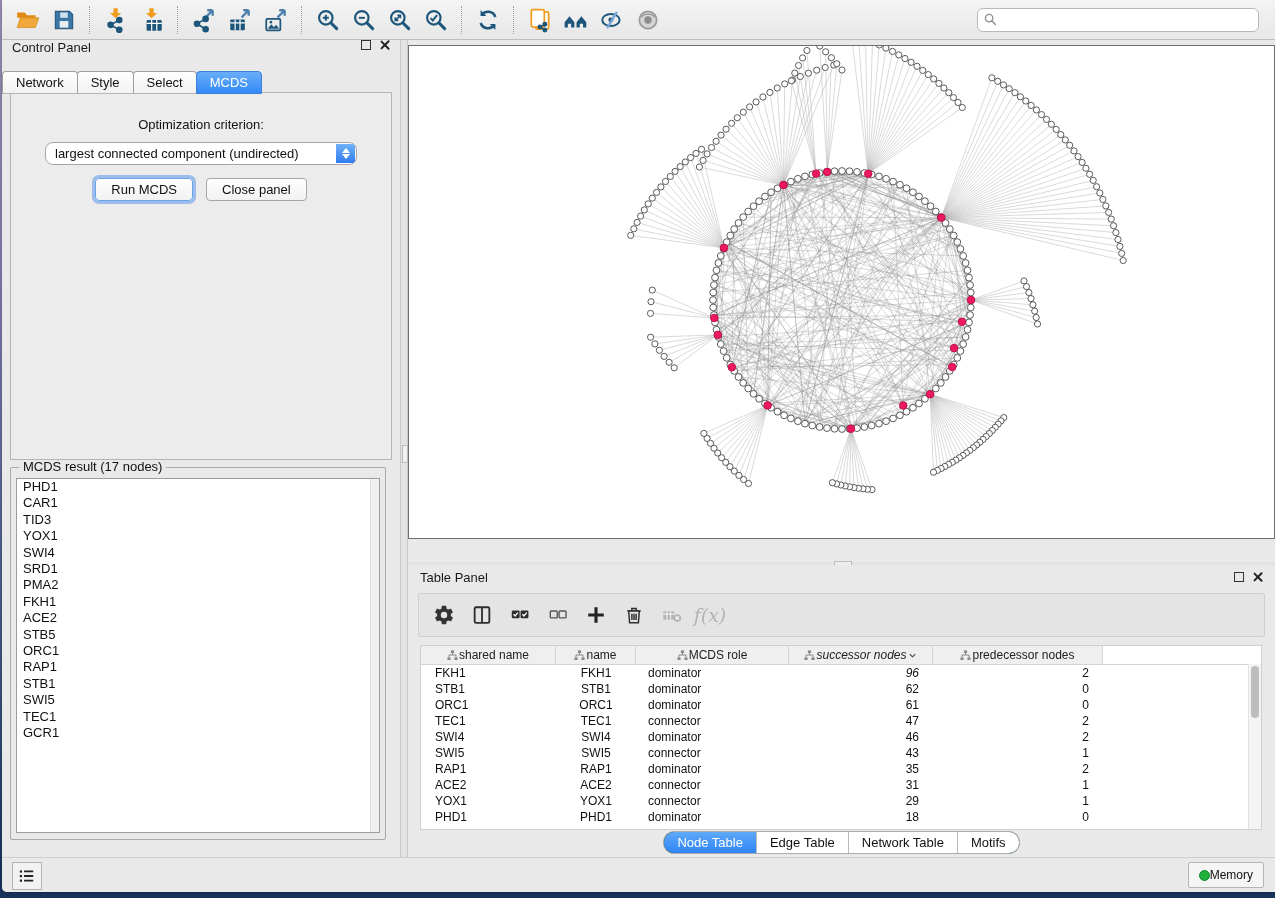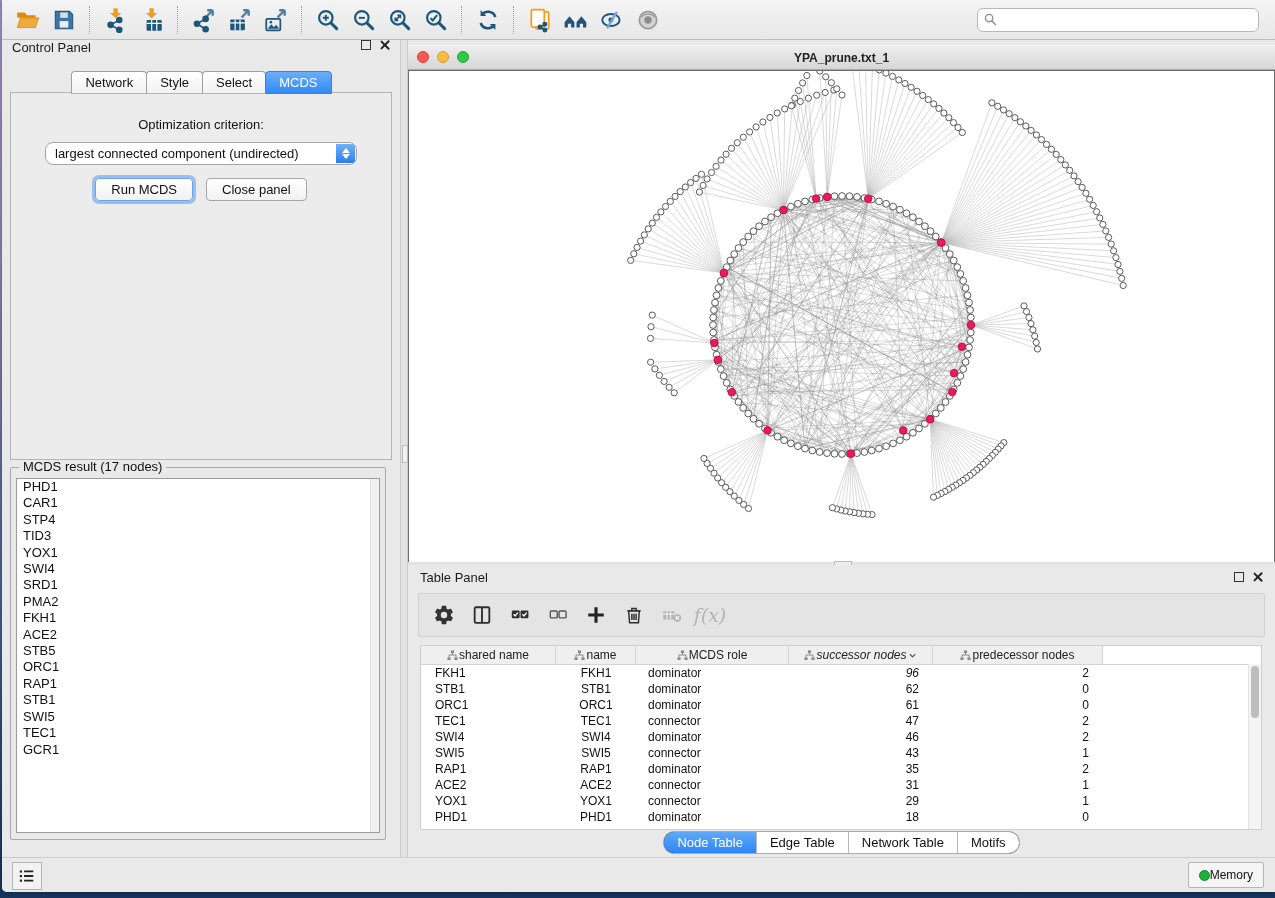--- a/index.html
+++ b/index.html
@@ -23,21 +23,21 @@
   .searchwrap .mag{position:absolute;left:7px;top:5px;width:13px;height:13px;}
   
   .leftpanel{position:absolute;left:0;top:40px;width:398px;bottom:34px;background:#e9e9e9;}
   .paneltitle{position:absolute;left:0;top:0;right:0;height:26px;font-size:13px;color:#1a1a1a;
     display:flex;align-items:flex-start;padding:0 10px;box-sizing:border-box;}
   .panelbtns{margin-left:auto;display:flex;align-items:center;gap:9px;}
   .sqicon{width:8px;height:8px;border:1.5px solid #333;display:inline-block;}
   .xicon{position:relative;width:10px;height:10px;display:inline-block;}
   .xicon:before,.xicon:after{content:"";position:absolute;left:4px;top:-1px;width:2.4px;height:12px;background:#222;border-radius:1px;}
   .xicon:before{transform:rotate(45deg);} .xicon:after{transform:rotate(-45deg);}
-  .cp-tabs{position:absolute;left:0;top:31px;width:100%;display:flex;justify-content:center;z-index:3;}
+  .cp-tabs{position:absolute;left:0;top:31px;width:100%;display:flex;justify-content:flex-start;z-index:3;}
   .cp-tab{border:1px solid #9f9f9f;border-bottom:1px solid #b5b5b5;background:linear-gradient(#ffffff,#f2f2f2);
     border-radius:4px 4px 0 0;padding:3px 13px;font-size:13px;margin-right:-1px;color:#111;}
   .cp-tab.active{background:linear-gradient(#69aef9,#338af6);color:#fff;border-color:#3c7fd6;}
   .cp-content{position:absolute;left:8px;right:8px;top:52px;height:366px;background:#ececec;
     border:1px solid #b5b5b5;z-index:1;}
   .opt-label{margin-top:24px;text-align:center;font-size:13px;color:#111;}
   .combo{position:relative;margin:10px auto 0 auto;width:312px;height:23px;background:#fff;
     border:1px solid #a6a6a6;border-radius:8px;box-sizing:border-box;font-size:13px;
     display:flex;align-items:center;padding-left:9px;color:#111;}
   .combo .stepper{position:absolute;right:1px;top:1px;bottom:1px;width:19px;border-radius:0 3px 3px 0;
@@ -274,21 +274,20 @@
         <button class="pushbtn focused">Run MCDS</button>
         <button class="pushbtn">Close panel</button>
       </div>
     </div>
     <div class="mcds-group">
       <div class="mcds-legend">MCDS result (17 nodes)</div>
       <div class="mcds-list" id="mcds-list">
           <div class="track"></div>
           <div class="mcds-item">PHD1</div>
           <div class="mcds-item">CAR1</div>
-          <div class="mcds-item">STP4</div>
           <div class="mcds-item">TID3</div>
           <div class="mcds-item">YOX1</div>
           <div class="mcds-item">SWI4</div>
           <div class="mcds-item">SRD1</div>
           <div class="mcds-item">PMA2</div>
           <div class="mcds-item">FKH1</div>
           <div class="mcds-item">ACE2</div>
           <div class="mcds-item">STB5</div>
           <div class="mcds-item">ORC1</div>
           <div class="mcds-item">RAP1</div>
@@ -298,28 +297,20 @@
           <div class="mcds-item">GCR1</div>
         </div>
     </div>
   </div>
 
   <div class="vsplit">
       <div class="handle"></div>
     </div>
 
   <div class="netwin">
-    <div class="nettitle">
-      <div class="lights">
-        <span class="light red"></span>
-        <span class="light yellow"></span>
-        <span class="light green"></span>
-      </div>
-      <span>YPA_prune.txt_1</span>
-    </div>
     <div class="netcanvas">
       <svg id="net-svg" width="865" height="492" viewBox="0 0 865 492">
           <path d="M315.0 201.9L440.5 125.2M315.0 201.9L477.1 132.8M315.0 201.9L410.6 127.0M315.0 201.9L311.8 298.1M315.0 201.9L418.0 382.1M315.0 201.9L510.0 357.5M315.0 201.9L462.7 379.5M315.0 201.9L561.1 239.0M315.0 201.9L396.0 377.6M315.0 201.9L306.0 276.4M315.0 201.9L562.0 254.0M315.0 201.9L536.5 177.0M315.0 201.9L304.2 246.5M315.0 201.9L425.5 382.8M315.0 201.9L554.2 209.9M315.0 201.9L531.8 336.9M315.0 201.9L558.5 283.7M315.0 201.9L410.6 381.0M315.0 201.9L556.6 291.0M315.0 201.9L410.6 127.0M374.4 139.1L561.8 246.5M374.4 139.1L339.2 165.5M374.4 139.1L551.4 202.9M374.4 139.1L531.8 171.1M374.4 139.1L536.5 177.0M374.4 139.1L558.5 283.7M374.4 139.1L396.0 377.6M374.4 139.1L304.2 246.5M374.4 139.1L490.9 138.7M374.4 139.1L362.1 146.2M374.4 139.1L396.0 377.6M374.4 139.1L344.5 347.8M374.4 139.1L317.7 311.9M374.4 139.1L403.3 128.5M374.4 139.1L344.5 347.8M374.4 139.1L368.5 142.3M374.4 139.1L317.7 196.1M374.4 139.1L462.7 128.5M374.4 139.1L544.7 189.5M374.4 139.1L536.5 331.0M374.4 139.1L497.5 365.7M374.4 139.1L448.0 125.9M374.4 139.1L497.5 142.3M374.4 139.1L304.2 246.5M374.4 139.1L531.8 336.9M374.4 139.1L490.9 369.3M374.4 139.1L462.7 379.5M374.4 139.1L388.9 132.8M407.1 127.6L311.8 298.1M407.1 127.6L314.6 305.1M407.1 127.6L548.3 311.9M407.1 127.6L536.5 331.0M407.1 127.6L526.8 165.5M407.1 127.6L526.8 165.5M407.1 127.6L362.1 146.2M407.1 127.6L551.4 305.1M418.2 125.9L551.4 202.9M418.2 125.9L339.2 342.5M418.2 125.9L544.7 318.5M418.2 125.9L462.7 128.5M418.2 125.9L317.7 311.9M418.2 125.9L368.5 142.3M418.2 125.9L396.0 377.6M418.2 125.9L317.7 196.1M459.2 127.7L329.5 331.0M459.2 127.7L368.5 142.3M459.2 127.7L515.9 155.2M459.2 127.7L410.6 381.0M459.2 127.7L329.5 331.0M459.2 127.7L350.1 155.2M459.2 127.7L396.0 130.4M459.2 127.7L321.3 189.5M459.2 127.7L362.1 361.8M459.2 127.7L403.3 128.5M459.2 127.7L403.3 128.5M459.2 127.7L396.0 377.6M459.2 127.7L314.6 202.9M459.2 127.7L433.0 125.0M459.2 127.7L425.5 382.8M459.2 127.7L548.3 311.9M459.2 127.7L306.0 276.4M459.2 127.7L396.0 377.6M459.2 127.7L304.0 254.0M459.2 127.7L410.6 127.0M459.2 127.7L388.9 375.2M459.2 127.7L314.6 202.9M532.3 171.6L490.9 369.3M532.3 171.6L334.2 336.9M532.3 171.6L304.9 269.0M532.3 171.6L396.0 377.6M532.3 171.6L554.2 298.1M532.3 171.6L561.1 239.0M532.3 171.6L440.5 125.2M532.3 171.6L448.0 125.9M532.3 171.6L381.9 135.6M532.3 171.6L321.3 189.5M532.3 171.6L339.2 342.5M532.3 171.6L440.5 125.2M532.3 171.6L350.1 352.8M532.3 171.6L362.1 361.8M532.3 171.6L307.5 283.7M532.3 171.6L425.5 125.2M532.3 171.6L560.0 276.4M532.3 171.6L418.0 125.9M532.3 171.6L329.5 331.0M532.3 171.6L309.4 217.0M532.3 171.6L344.5 347.8M532.3 171.6L317.7 196.1M532.3 171.6L531.8 171.1M532.3 171.6L425.5 125.2M532.3 171.6L433.0 383.0M532.3 171.6L381.9 372.4M532.3 171.6L540.8 183.1M532.3 171.6L515.9 352.8M532.3 171.6L556.6 217.0M532.3 171.6L311.8 209.9M532.3 171.6L334.2 171.1M532.3 171.6L304.9 269.0M532.3 171.6L325.2 324.9M532.3 171.6L418.0 125.9M562.0 254.0L356.0 357.5M562.0 254.0L304.9 269.0M562.0 254.0L396.0 130.4M562.0 254.0L448.0 382.1M562.0 254.0L560.0 231.6M562.0 254.0L368.5 365.7M562.0 254.0L307.5 224.3M562.0 254.0L329.5 177.0M562.0 254.0L551.4 202.9M562.0 254.0L396.0 377.6M562.0 254.0L455.4 381.0M562.0 254.0L418.0 382.1M562.0 254.0L548.3 196.1M562.0 254.0L562.0 254.0M562.0 254.0L484.1 372.4M562.0 254.0L455.4 381.0M562.0 254.0L544.7 189.5M562.0 254.0L433.0 125.0M562.0 254.0L544.7 189.5M562.0 254.0L448.0 125.9M562.0 254.0L510.0 150.5M562.0 254.0L339.2 165.5M562.0 254.0L418.0 125.9M562.0 254.0L477.1 132.8M553.0 275.8L544.7 189.5M553.0 275.8L510.0 357.5M553.0 275.8L440.5 382.8M553.0 275.8L304.9 269.0M553.0 275.8L531.8 336.9M553.0 275.8L536.5 331.0M553.0 275.8L307.5 224.3M553.0 275.8L309.4 291.0M553.0 275.8L309.4 217.0M553.0 275.8L410.6 381.0M545.1 302.1L309.4 217.0M545.1 302.1L503.9 361.8M545.1 302.1L388.9 375.2M545.1 302.1L558.5 283.7M545.1 302.1L418.0 382.1M545.1 302.1L304.9 239.0M545.1 302.1L490.9 138.7M545.1 302.1L562.0 254.0M543.2 321.0L317.7 196.1M543.2 321.0L317.7 196.1M543.2 321.0L304.9 239.0M543.2 321.0L490.9 369.3M543.2 321.0L536.5 331.0M543.2 321.0L368.5 142.3M543.2 321.0L562.0 254.0M543.2 321.0L531.8 336.9M543.2 321.0L455.4 381.0M543.2 321.0L317.7 196.1M543.2 321.0L510.0 357.5M543.2 321.0L410.6 127.0M521.1 348.2L396.0 377.6M521.1 348.2L484.1 372.4M521.1 348.2L544.7 318.5M521.1 348.2L403.3 379.5M521.1 348.2L558.5 283.7M521.1 348.2L344.5 160.2M521.1 348.2L381.9 372.4M521.1 348.2L418.0 125.9M521.1 348.2L321.3 189.5M521.1 348.2L440.5 382.8M521.1 348.2L484.1 372.4M521.1 348.2L311.8 298.1M521.1 348.2L375.1 138.7M521.1 348.2L396.0 377.6M521.1 348.2L329.5 331.0M521.1 348.2L540.8 183.1M521.1 348.2L314.6 305.1M521.1 348.2L515.9 352.8M521.1 348.2L356.0 357.5M521.1 348.2L329.5 177.0M521.1 348.2L521.5 347.8M521.1 348.2L558.5 283.7M521.1 348.2L497.5 142.3M521.1 348.2L317.7 311.9M494.2 359.5L304.9 269.0M494.2 359.5L403.3 128.5M494.2 359.5L551.4 305.1M494.2 359.5L561.8 261.5M494.2 359.5L484.1 135.6M494.2 359.5L307.5 283.7M442.0 382.7L375.1 138.7M442.0 382.7L306.0 231.6M442.0 382.7L317.7 196.1M442.0 382.7L396.0 130.4M442.0 382.7L560.0 231.6M442.0 382.7L410.6 127.0M442.0 382.7L560.0 276.4M442.0 382.7L403.3 379.5M442.0 382.7L515.9 352.8M442.0 382.7L307.5 283.7M442.0 382.7L304.2 246.5M442.0 382.7L344.5 347.8M442.0 382.7L306.0 276.4M442.0 382.7L344.5 347.8M442.0 382.7L362.1 361.8M442.0 382.7L561.1 269.0M442.0 382.7L317.7 196.1M442.0 382.7L448.0 382.1M358.6 359.4L531.8 171.1M358.6 359.4L306.0 276.4M358.6 359.4L462.7 379.5M358.6 359.4L388.9 375.2M358.6 359.4L396.0 377.6M358.6 359.4L344.5 160.2M358.6 359.4L388.9 132.8M358.6 359.4L536.5 177.0M358.6 359.4L503.9 146.2M358.6 359.4L560.0 276.4M358.6 359.4L418.0 382.1M358.6 359.4L515.9 352.8M358.6 359.4L362.1 146.2M358.6 359.4L329.5 177.0M358.6 359.4L410.6 381.0M358.6 359.4L362.1 146.2M358.6 359.4L560.0 276.4M358.6 359.4L440.5 382.8M358.6 359.4L375.1 138.7M358.6 359.4L317.7 311.9M322.9 321.2L307.5 224.3M322.9 321.2L544.7 318.5M322.9 321.2L362.1 146.2M322.9 321.2L403.3 128.5M322.9 321.2L325.2 183.1M322.9 321.2L433.0 125.0M322.9 321.2L544.7 189.5M322.9 321.2L304.0 254.0M322.9 321.2L510.0 150.5M322.9 321.2L490.9 138.7M322.9 321.2L362.1 146.2M322.9 321.2L561.1 269.0M322.9 321.2L368.5 365.7M322.9 321.2L561.8 261.5M308.8 288.9L307.5 224.3M308.8 288.9L307.5 283.7M308.8 288.9L477.1 132.8M308.8 288.9L477.1 375.2M308.8 288.9L410.6 127.0M308.8 288.9L490.9 138.7M308.8 288.9L497.5 142.3M308.8 288.9L521.5 347.8M308.8 288.9L307.5 224.3M308.8 288.9L314.6 305.1M305.3 272.0L561.1 269.0M305.3 272.0L440.5 382.8M305.3 272.0L510.0 150.5M305.3 272.0L448.0 382.1M305.3 272.0L484.1 372.4M305.3 272.0L403.3 379.5M544.7 189.5L304.9 239.0M556.6 291.0L314.6 305.1M317.7 196.1L455.4 127.0M548.3 196.1L307.5 283.7M350.1 155.2L560.0 276.4M321.3 189.5L334.2 336.9M551.4 305.1L503.9 146.2M510.0 150.5L418.0 125.9M314.6 305.1L562.0 254.0M425.5 382.8L484.1 135.6M425.5 382.8L490.9 369.3M306.0 231.6L540.8 183.1M304.2 261.5L544.7 189.5M344.5 160.2L455.4 127.0M455.4 127.0L381.9 135.6M368.5 142.3L448.0 382.1M375.1 369.3L309.4 291.0M544.7 189.5L425.5 382.8M490.9 138.7L362.1 361.8M307.5 283.7L325.2 183.1M484.1 135.6L381.9 372.4M526.8 342.5L477.1 132.8M368.5 142.3L561.1 269.0M536.5 177.0L560.0 276.4M540.8 324.9L307.5 224.3M314.6 202.9L334.2 171.1M304.9 239.0L309.4 291.0M334.2 171.1L339.2 342.5M554.2 298.1L510.0 357.5M325.2 324.9L548.3 311.9M561.8 246.5L440.5 382.8M362.1 361.8L321.3 318.5M490.9 369.3L309.4 291.0M561.8 246.5L304.9 269.0M418.0 382.1L484.1 372.4M515.9 352.8L314.6 202.9M521.5 160.2L396.0 377.6M403.3 379.5L325.2 324.9M344.5 347.8L490.9 138.7M497.5 365.7L388.9 132.8M309.4 291.0L425.5 382.8M311.8 298.1L551.4 305.1M410.6 127.0L477.1 132.8M304.2 246.5L477.1 375.2M560.0 231.6L440.5 382.8M560.0 231.6L329.5 177.0M425.5 125.2L410.6 381.0M388.9 132.8L540.8 183.1M448.0 382.1L544.7 189.5M462.7 128.5L311.8 298.1M304.2 246.5L558.5 224.3M433.0 125.0L448.0 382.1M325.2 324.9L554.2 298.1M410.6 381.0L381.9 135.6M558.5 283.7L396.0 377.6M311.8 298.1L556.6 291.0M510.0 150.5L339.2 342.5M515.9 155.2L396.0 377.6M477.1 375.2L321.3 318.5M314.6 202.9L304.2 261.5M375.1 369.3L304.9 239.0M418.0 382.1L304.0 254.0M362.1 361.8L321.3 318.5M304.2 246.5L307.5 283.7M321.3 318.5L344.5 347.8M536.5 177.0L562.0 254.0M425.5 125.2L554.2 209.9M356.0 150.5L462.7 128.5" stroke="#8f8f8f" stroke-width="0.6" opacity="0.55" fill="none"></path>
           <path d="M374.4 139.1L290.4 121.0M374.4 139.1L294.1 114.4M374.4 139.1L298.1 107.9M374.4 139.1L302.5 101.5M374.4 139.1L307.1 95.3M374.4 139.1L312.0 89.1M374.4 139.1L317.1 83.2M374.4 139.1L322.6 77.3M374.4 139.1L328.3 71.7M374.4 139.1L334.3 66.2M374.4 139.1L340.6 60.9M374.4 139.1L347.1 55.9M374.4 139.1L353.9 51.0M374.4 139.1L360.9 46.4M374.4 139.1L368.2 42.0M374.4 139.1L375.7 37.9M374.4 139.1L383.4 34.1M374.4 139.1L391.3 30.5M374.4 139.1L399.4 27.2M374.4 139.1L407.7 24.2M374.4 139.1L416.2 21.5M374.4 139.1L424.8 19.1M407.1 127.6L382.4 34.8M407.1 127.6L385.8 27.1M407.1 127.6L389.5 19.5M407.1 127.6L393.6 11.9M407.1 127.6L397.9 4.5M418.2 125.9L410.8 -0.0M418.2 125.9L416.7 5.8M418.2 125.9L422.4 11.7M418.2 125.9L427.8 17.8M418.2 125.9L433.0 24.0M459.2 127.7L442.3 -11.8M459.2 127.7L449.5 -9.4M459.2 127.7L456.5 -6.8M459.2 127.7L463.5 -4.0M459.2 127.7L470.3 -1.1M459.2 127.7L476.9 2.1M459.2 127.7L483.5 5.4M459.2 127.7L489.8 8.9M459.2 127.7L496.0 12.5M459.2 127.7L502.1 16.3M459.2 127.7L508.0 20.3M459.2 127.7L513.7 24.4M459.2 127.7L519.3 28.6M459.2 127.7L524.7 32.9M459.2 127.7L529.9 37.4M459.2 127.7L534.9 42.0M459.2 127.7L539.8 46.7M459.2 127.7L544.5 51.6M459.2 127.7L549.0 56.5M459.2 127.7L553.3 61.5M532.3 171.6L582.9 31.8M532.3 171.6L588.7 35.3M532.3 171.6L594.5 38.9M532.3 171.6L600.2 42.7M532.3 171.6L605.9 46.7M532.3 171.6L611.4 50.8M532.3 171.6L616.8 55.0M532.3 171.6L622.1 59.4M532.3 171.6L627.4 63.9M532.3 171.6L632.5 68.6M532.3 171.6L637.5 73.4M532.3 171.6L642.4 78.3M532.3 171.6L647.2 83.4M532.3 171.6L651.8 88.6M532.3 171.6L656.3 93.9M532.3 171.6L660.7 99.3M532.3 171.6L665.0 104.9M532.3 171.6L669.1 110.6M532.3 171.6L673.1 116.4M532.3 171.6L676.9 122.3M532.3 171.6L680.6 128.3M532.3 171.6L684.2 134.4M532.3 171.6L687.6 140.7M532.3 171.6L690.8 147.0M532.3 171.6L693.9 153.4M532.3 171.6L696.8 159.9M532.3 171.6L699.6 166.4M532.3 171.6L702.2 173.1M532.3 171.6L704.6 179.8M532.3 171.6L706.9 186.6M532.3 171.6L709.0 193.5M532.3 171.6L710.9 200.4M532.3 171.6L712.7 207.4M532.3 171.6L714.2 214.5M315.0 201.9L221.7 189.4M315.0 201.9L224.8 182.8M315.0 201.9L228.1 176.4M315.0 201.9L231.6 170.1M315.0 201.9L235.3 163.9M315.0 201.9L239.2 157.9M315.0 201.9L243.3 152.1M315.0 201.9L247.5 146.4M315.0 201.9L251.9 140.9M315.0 201.9L256.5 135.5M315.0 201.9L261.3 130.4M315.0 201.9L266.1 125.4M315.0 201.9L271.2 120.6M315.0 201.9L276.3 116.0M315.0 201.9L281.6 111.6M315.0 201.9L287.0 107.4M315.0 201.9L292.5 103.3M562.0 254.0L615.0 234.9M562.0 254.0L617.5 240.6M562.0 254.0L619.9 246.5M562.0 254.0L622.0 252.6M562.0 254.0L623.9 258.8M562.0 254.0L625.7 265.1M562.0 254.0L627.2 271.5M562.0 254.0L628.5 278.0M305.3 272.0L241.5 267.4M305.3 272.0L242.0 255.7M305.3 272.0L243.3 244.1M308.8 288.9L265.2 321.8M308.8 288.9L260.1 316.3M308.8 288.9L255.1 310.4M308.8 288.9L250.4 304.3M308.8 288.9L245.9 297.9M308.8 288.9L241.6 291.2M358.6 359.4L339.5 437.5M358.6 359.4L334.6 433.5M358.6 359.4L329.9 429.4M358.6 359.4L325.3 425.1M358.6 359.4L320.9 420.7M358.6 359.4L316.7 416.3M358.6 359.4L312.6 411.7M358.6 359.4L308.7 407.0M358.6 359.4L305.0 402.2M358.6 359.4L301.5 397.3M358.6 359.4L298.1 392.4M358.6 359.4L294.9 387.4M442.0 382.7L463.0 443.6M442.0 382.7L458.5 443.3M442.0 382.7L454.0 442.8M442.0 382.7L449.5 442.3M442.0 382.7L445.0 441.6M442.0 382.7L440.6 440.8M442.0 382.7L436.2 440.0M442.0 382.7L431.9 439.0M442.0 382.7L427.6 437.9M442.0 382.7L423.4 436.7M521.1 348.2L594.8 371.6M521.1 348.2L592.0 374.9M521.1 348.2L589.2 378.1M521.1 348.2L586.3 381.3M521.1 348.2L583.3 384.5M521.1 348.2L580.3 387.5M521.1 348.2L577.2 390.5M521.1 348.2L574.1 393.4M521.1 348.2L570.8 396.3M521.1 348.2L567.6 399.0M521.1 348.2L564.3 401.7M521.1 348.2L560.9 404.4M521.1 348.2L557.4 406.9M521.1 348.2L554.0 409.4M521.1 348.2L550.4 411.8M521.1 348.2L546.9 414.1M521.1 348.2L543.2 416.3M521.1 348.2L539.6 418.4M521.1 348.2L535.9 420.5M521.1 348.2L532.1 422.5M521.1 348.2L528.4 424.4M521.1 348.2L524.5 426.2" stroke="#b2b2b2" stroke-width="0.6" opacity="0.8" fill="none"></path>
           <circle cx="433.0" cy="125.0" r="3.4" fill="#ffffff" stroke="#4a4a4a" stroke-width="0.9"></circle>
           <circle cx="440.5" cy="125.2" r="3.4" fill="#ffffff" stroke="#4a4a4a" stroke-width="0.9"></circle>
           <circle cx="448.0" cy="125.9" r="3.4" fill="#ffffff" stroke="#4a4a4a" stroke-width="0.9"></circle>
           <circle cx="455.4" cy="127.0" r="3.4" fill="#ffffff" stroke="#4a4a4a" stroke-width="0.9"></circle>
           <circle cx="462.7" cy="128.5" r="3.4" fill="#ffffff" stroke="#4a4a4a" stroke-width="0.9"></circle>
           <circle cx="470.0" cy="130.4" r="3.4" fill="#ffffff" stroke="#4a4a4a" stroke-width="0.9"></circle>

